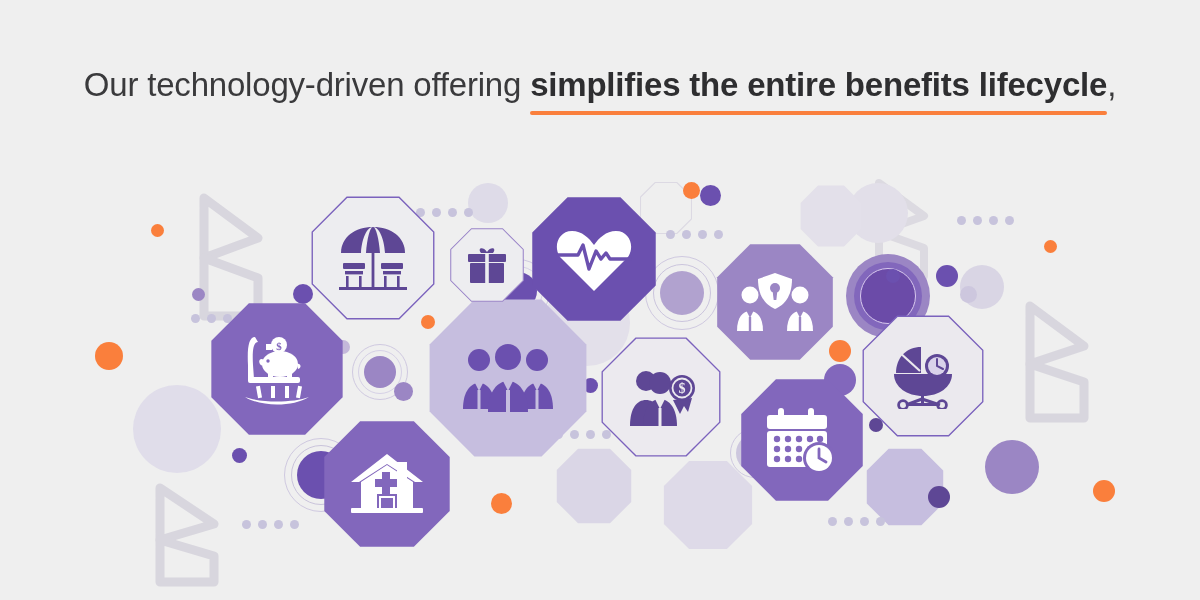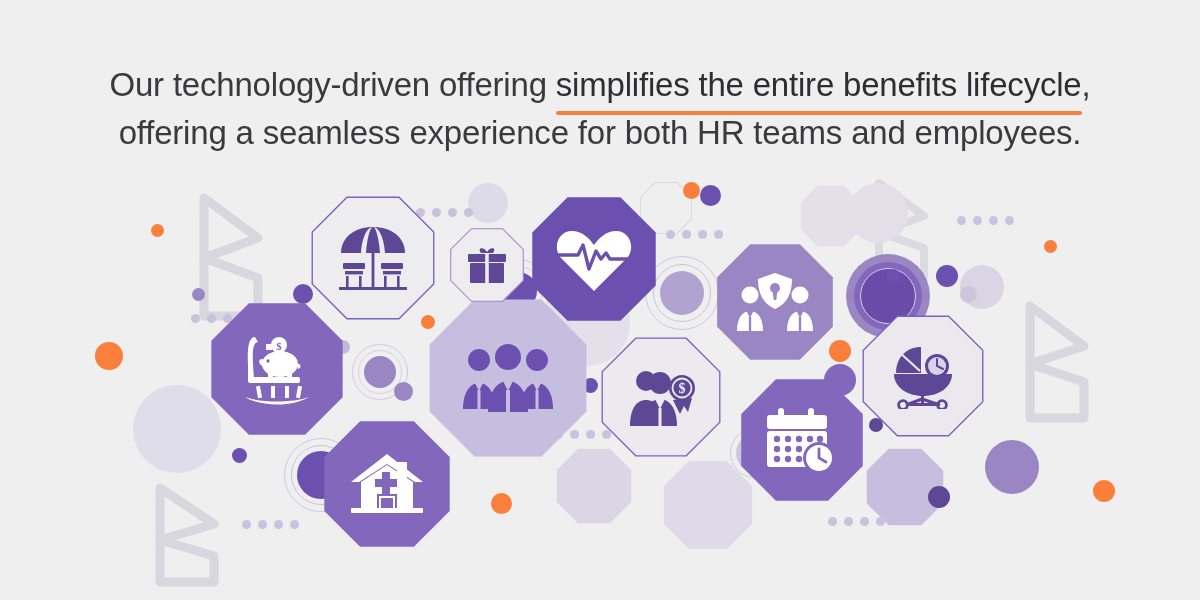--- a/index.html
+++ b/index.html
@@ -32,21 +32,21 @@
     z-index: 60;
   }
   .hl-line {
     font-size: 33px;
     line-height: 46px;
     color: #3a3a3c;
     letter-spacing: -0.2px;
     white-space: nowrap;
   }
   .hl-strong {
-    font-weight: normal;
+    font-weight: bold;
     color: #2e2e30;
     position: relative;
     display: inline-block;
     padding-bottom: 2px;
   }
   .hl-strong::after {
     content: "";
     position: absolute;
     left: 0;
     right: 0;
@@ -440,16 +440,15 @@
       <rect x="26" y="27" width="22" height="8" fill="#8267bc"></rect>
       <rect x="28" y="42" width="20" height="16" fill="#8267bc"></rect>
       <rect x="30" y="44" width="16" height="14" fill="#ffffff"></rect>
       <rect x="32" y="46" width="12" height="12" fill="#8267bc"></rect>
       <rect x="2" y="56" width="72" height="5" rx="1" fill="#ffffff"></rect>
     </svg>
   </div>
 
   <div id="headline">
     <div class="hl-line"><span>Our technology-driven offering </span><span class="hl-strong">simplifies the entire benefits lifecycle</span><span>,</span></div>
-    <div class="hl-line">offering a seamless experience for both HR teams and employees.</div>
   </div>
 
 </div>
 
 </body></html>

